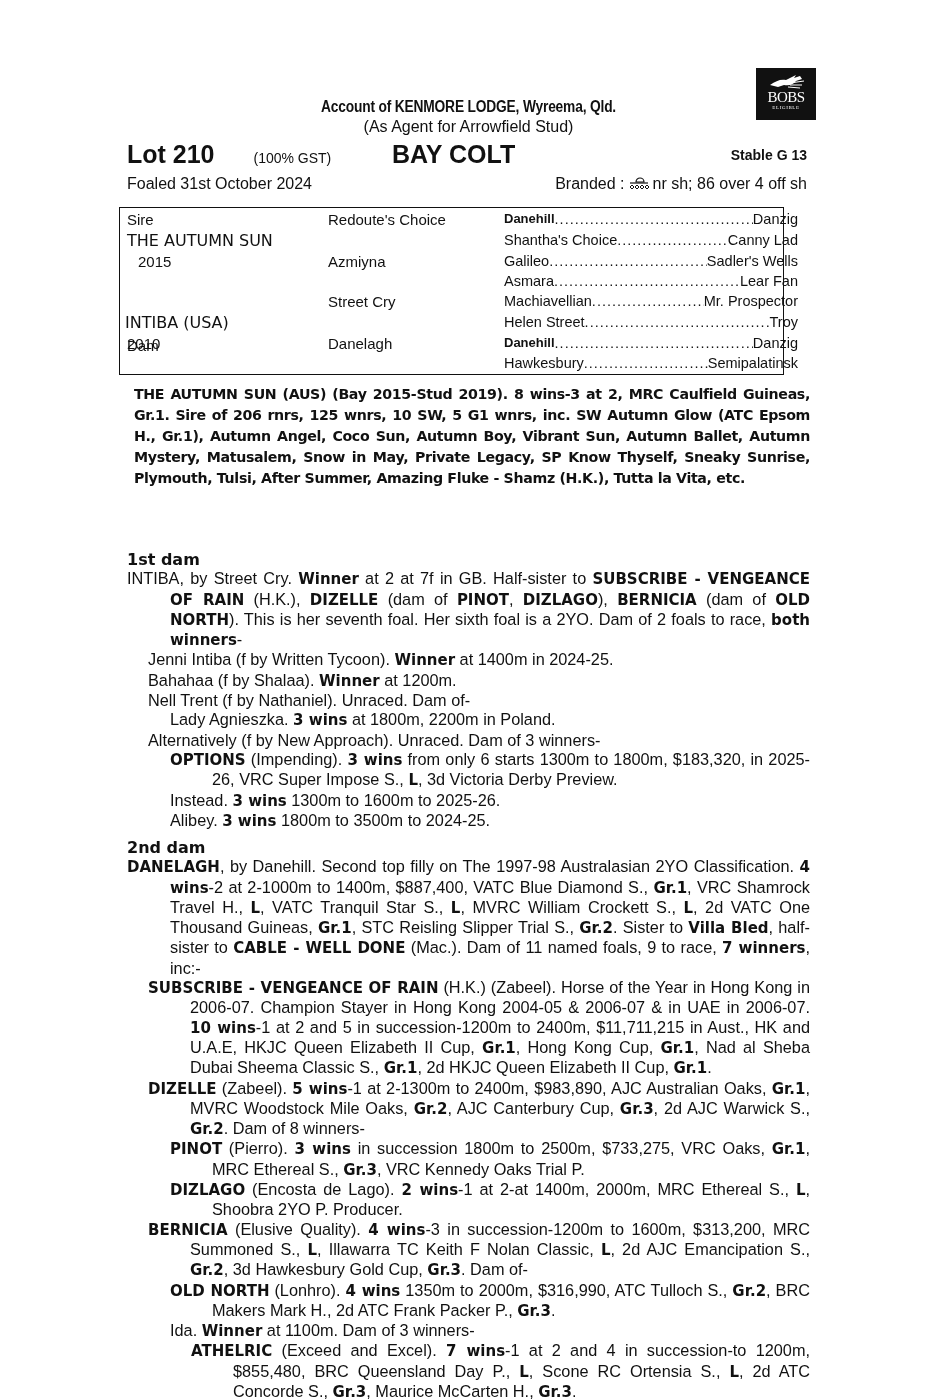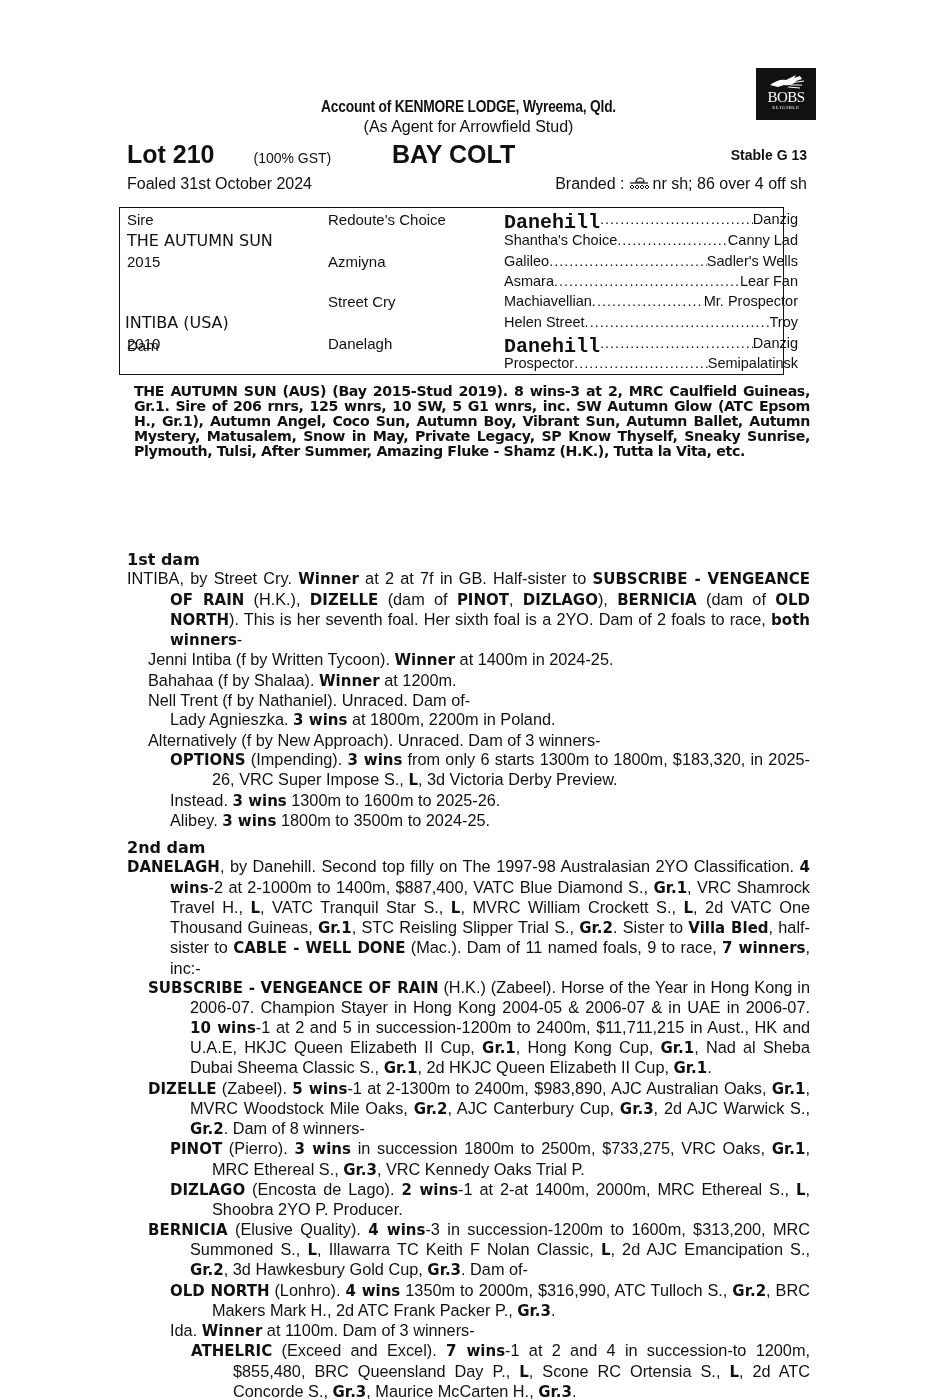--- a/index.html
+++ b/index.html
@@ -20,22 +20,22 @@
   .foaled { position: absolute; left: 0; }
   .branded { position: absolute; right: 3px; display: flex; align-items: center; gap: 3px; }
   .pedigree { position: absolute; top: 207px; left: -8px; width: 665px; height: 168px; border: 1px solid #111; box-sizing: border-box; font-size: 15px; }
   .ped-cell { position: absolute; white-space: nowrap; }
   .ped-big { font-family: "DejaVu Sans", sans-serif; font-weight: normal; font-size: 16px; }
   .anc { position: absolute; left: 384px; width: 294px; display: flex; white-space: nowrap; font-size: 14.5px; }
   .anc .l { flex: none; }
   .anc .dots { flex: 1; overflow: hidden; white-space: nowrap; letter-spacing: 1px; }
   .anc .dots::after { content: "........................................................................................"; }
   .anc .r { flex: none; }
-  .anc .l.b { font-family: Liberation Mono, monospace; font-weight: bold; font-size: 20px; }
-  .sire-summary { position: absolute; top: 384px; left: 7px; width: 676px; font-family: "DejaVu Sans", sans-serif; font-weight: bold; font-size: 14.2px; line-height: 15px; text-align: justify; letter-spacing: -0.35px; }
+  .anc .l.b { font-family: Liberation Sans, sans-serif; font-weight: bold; font-size: 13px; }
+  .sire-summary { position: absolute; top: 384px; left: 7px; width: 676px; font-family: "DejaVu Sans", sans-serif; font-weight: bold; font-size: 14.2px; line-height: 21px; text-align: justify; letter-spacing: -0.35px; }
   .section { position: absolute; left: 0; width: 683px; font-size: 16.3px; line-height: 19.3px; }
   .section p { margin: 0; text-align: justify; }
   .section b, .hb { font-family: "DejaVu Sans", sans-serif; font-weight: bold; font-size: 15px; }
   .sec-head { font-family: "DejaVu Sans", sans-serif; font-weight: bold; font-size: 16px; margin-top: 43px; }
   .h0 { padding-left: 43px; text-indent: -43px; }
   .i1 { padding-left: 63px; text-indent: -42px; }
   .i2 { padding-left: 85px; text-indent: -42px; }
   .i3 { padding-left: 106px; text-indent: -42px; }
 </style>
 </head>
@@ -72,21 +72,21 @@
         <line x1="2" y1="7" x2="20" y2="7" stroke="#111" stroke-width="1.2"></line>
         <path d="M2 11 L4 9 L6 11 L4 13 Z M7 11 L9 9 L11 11 L9 13 Z M12 11 L14 9 L16 11 L14 13 Z M17 11 L19 9 L21 11 L19 13 Z" fill="none" stroke="#111" stroke-width="1"></path>
       </svg>
       <span>nr sh; 86 over 4 off sh</span>
     </div>
   </div>
 
   <div class="pedigree">
     <div class="ped-cell" style="left:7px;top:3px;">Sire</div>
     <div class="ped-cell ped-big" style="left:7px;top:23px;">THE AUTUMN SUN</div>
-    <div class="ped-cell" style="left:7px;top:45px;">2015</div>
+    <div class="ped-cell" style="left:18px;top:45px;">2015</div>
     <div class="ped-cell" style="left:7px;top:85px;margin-top:44px;">Dam</div>
     <div class="ped-cell ped-big" style="left:5px;top:105px;">INTIBA (USA)</div>
     <div class="ped-cell" style="left:7px;top:127px;">2010</div>
 
     <div class="ped-cell" style="left:208px;top:3px;">Redoute's Choice</div>
     <div class="ped-cell" style="left:208px;top:45px;">Azmiyna</div>
     <div class="ped-cell" style="left:208px;top:85px;">Street Cry</div>
     <div class="ped-cell" style="left:208px;top:127px;">Danelagh</div>
 
     <div class="anc" style="top:3px;">
@@ -118,21 +118,21 @@
         <span class="l">Helen Street</span>
         <span class="dots"></span>
         <span class="r">Troy</span>
       </div>
     <div class="anc" style="top:127px;">
         <span class="l b">Danehill</span>
         <span class="dots"></span>
         <span class="r">Danzig</span>
       </div>
     <div class="anc" style="top:147px;">
-        <span class="l">Prospector</span>
+        <span class="l">Hawkesbury</span>
         <span class="dots"></span>
         <span class="r">Semipalatinsk</span>
       </div>
   </div>
 
   <div class="sire-summary">THE AUTUMN SUN (AUS) (Bay 2015-Stud 2019). 8 wins-3 at 2, MRC Caulfield Guineas, Gr.1. Sire of 206 rnrs, 125 wnrs, 10 SW, 5 G1 wnrs, inc. SW Autumn Glow (ATC Epsom H., Gr.1), Autumn Angel, Coco Sun, Autumn Boy, Vibrant Sun, Autumn Ballet, Autumn Mystery, Matusalem, Snow in May, Private Legacy, SP Know Thyself, Sneaky Sunrise, Plymouth, Tulsi, After Summer, Amazing Fluke - Shamz (H.K.), Tutta la Vita, etc.</div>
 
   <div class="section" style="top:507px;">
     <div class="sec-head">1st dam</div>
     <div id="first-dam-body">

